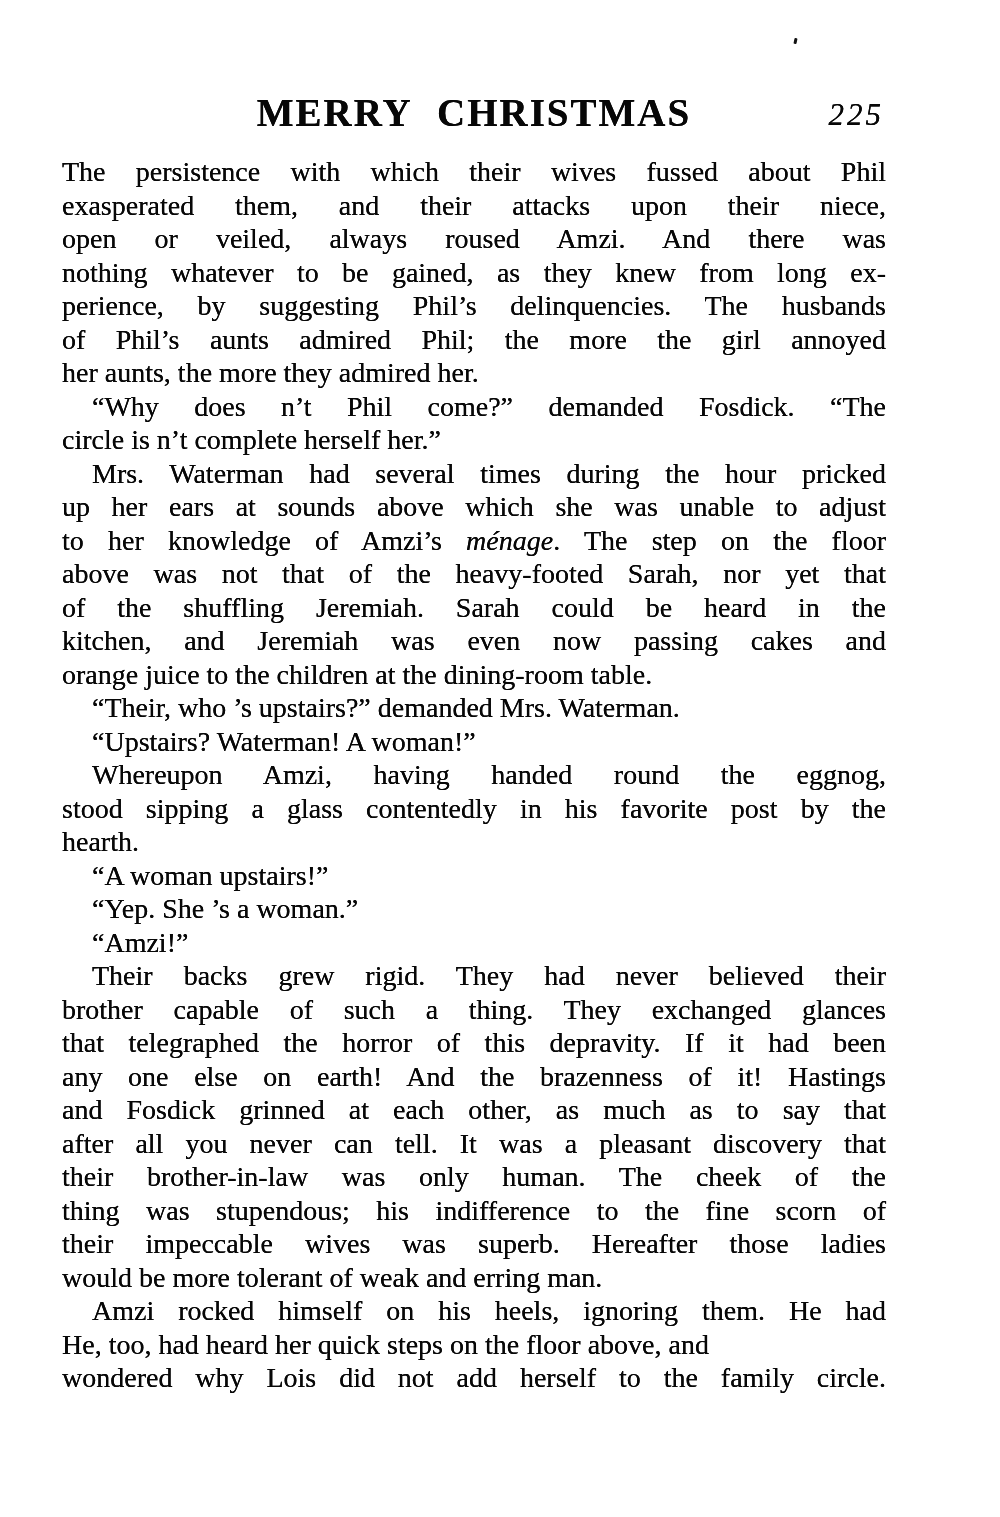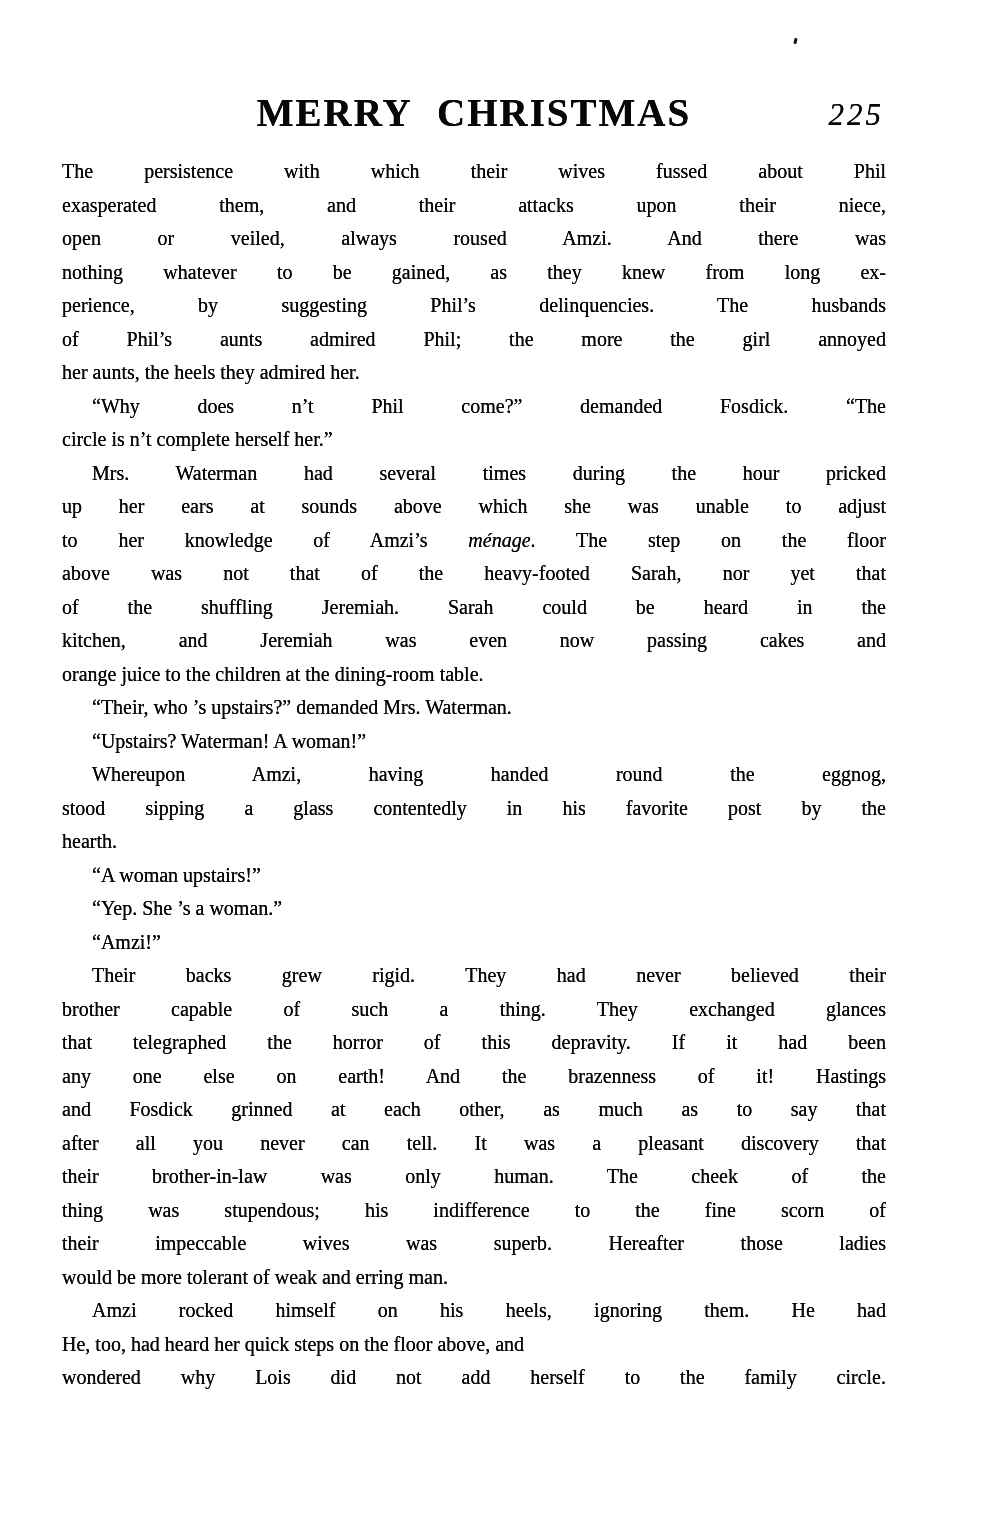--- a/index.html
+++ b/index.html
@@ -47,21 +47,21 @@
     right: 2px;
     top: 7px;
     font-size: 31px;
     font-style: italic;
     letter-spacing: 3px;
     line-height: 31px;
     text-shadow: 0 0 0.5px currentColor;
   }
   .body-text {
     margin: 21px 114px 4px 62px;
-    font-size: 20px;
+    font-size: 28px;
     line-height: 33.5px;
     text-shadow: 0 0 0.55px currentColor;
   }
   .para { margin: 0; padding: 0; }
   .line {
     text-align: justify;
     -moz-text-align-last: justify;
     text-align-last: justify;
     white-space: nowrap;
   }
@@ -82,21 +82,21 @@
     <span class="page-number">225</span>
   </div>
   <div class="body-text">
       <div class="para">
         <div class="line">The persistence with which their wives fussed about Phil</div>
         <div class="line">exasperated them, and their attacks upon their niece,</div>
         <div class="line">open or veiled, always roused Amzi. And there was</div>
         <div class="line">nothing whatever to be gained, as they knew from long ex-</div>
         <div class="line">perience, by suggesting Phil’s delinquencies. The husbands</div>
         <div class="line">of Phil’s aunts admired Phil; the more the girl annoyed</div>
-        <div class="line last">her aunts, the heels they admired her.</div>
+        <div class="line last">her aunts, the more they admired her.</div>
       </div>
       <div class="para">
         <div class="line first-indent">“Why does n’t Phil come?” demanded Fosdick. “The</div>
         <div class="line last">circle is n’t complete herself her.”</div>
       </div>
       <div class="para">
         <div class="line first-indent">Mrs. Waterman had several times during the hour pricked</div>
         <div class="line">up her ears at sounds above which she was unable to adjust</div>
         <div class="line">to her knowledge of Amzi’s <i>ménage</i>. The step on the floor</div>
         <div class="line">above was not that of the heavy-footed Sarah, nor yet that</div>

